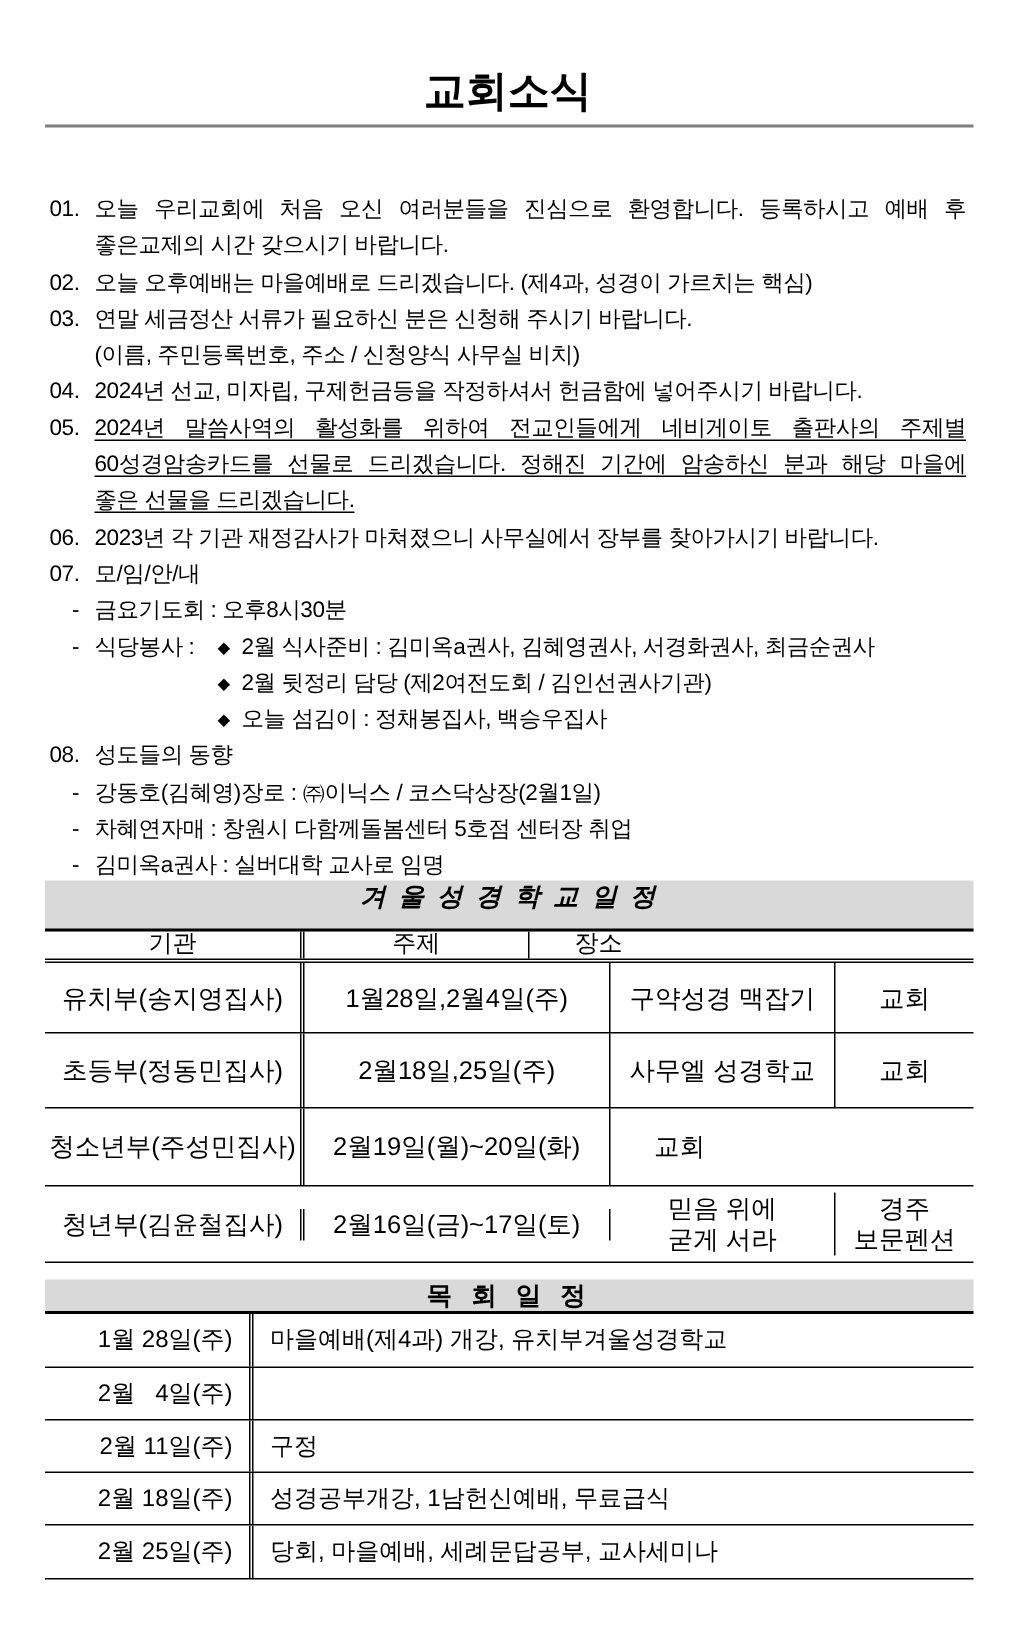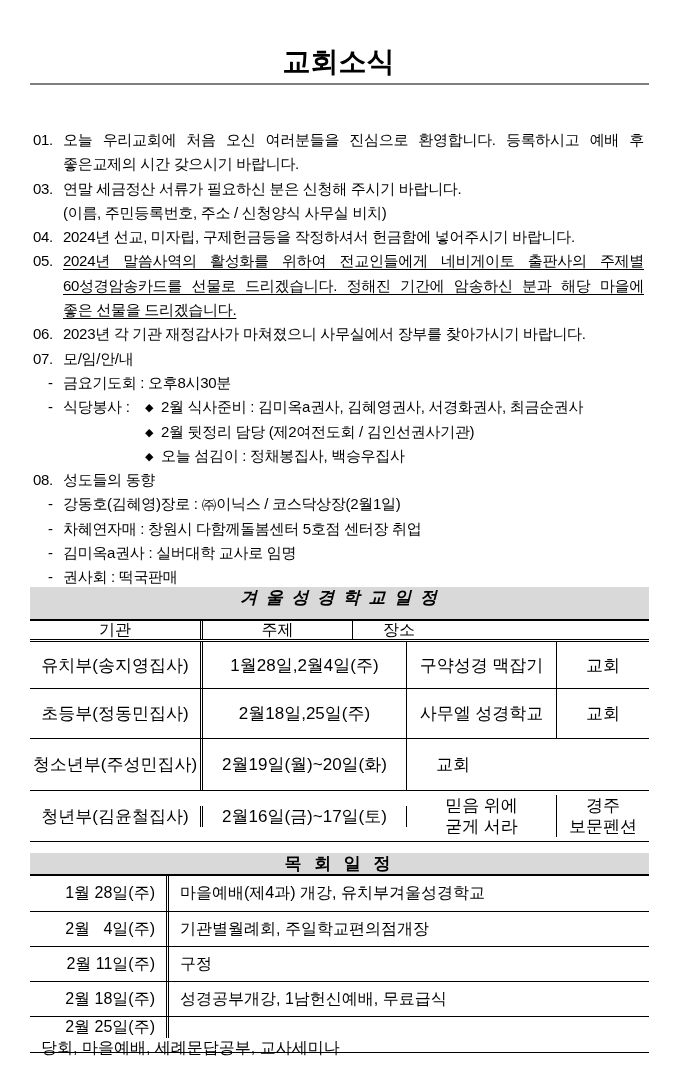--- a/index.html
+++ b/index.html
@@ -34,38 +34,42 @@
   .c4 { width: 92px; }
   .hrow { height: 21px; border-bottom: 3px double #000; font-size: 16px; line-height: 18px; }
   .brow { border-bottom: 1.5px solid #000; font-size: 17px; line-height: 21px; }
   .r0 { height: 47px; } .r1 { height: 50px; } .r2 { height: 52px; } .r3 { height: 51px; align-items: center; }
 
   .tbl2 { position: absolute; left: 30px; top: 853px; width: 619px; }
   .tbl2 .band { height: 23px; line-height: 22px; font-size: 17px; letter-spacing: 4px; }
   .prow { display: flex; width: 619px; border-bottom: 1.5px solid #000; font-size: 16px; }
   .pdate { width: 139px; border-right: 3px double #000; text-align: right; padding-right: 11px; white-space: pre; display: flex; align-items: center; justify-content: flex-end; }
   .pcontent { flex: 1; padding-left: 11px; display: flex; align-items: center; white-space: nowrap; }
-  .p0 { height: 36px; } .p1 { height: 35px; } .p2 { height: 35px; } .p3 { height: 35px; } .p4 { height: 36px; flex-direction: column; }
+  .p0 { height: 36px; } .p1 { height: 35px; } .p2 { height: 35px; } .p3 { height: 35px; } .p4 { height: 36px; }
 </style>
 </head>
 <body>
 
 <h1 class="title">교회소식</h1>
 <div class="title-rule"></div>
 
 <div class="notices">
 
   <div class="nline">
     <span class="num">01.</span>
     <span class="content justify">오늘 우리교회에 처음 오신 여러분들을 진심으로 환영합니다. 등록하시고 예배 후</span>
   </div>
   <div class="nline">
     <span class="content">좋은교제의 시간 갖으시기 바랍니다.</span>
   </div>
 
+  <div class="nline">
+    <span class="num">02.</span>
+    <span class="content">오늘 오후예배는 마을예배로 드리겠습니다. (제4과, 성경이 가르치는 핵심)</span>
+  </div>
 
   <div class="nline">
     <span class="num">03.</span>
     <span class="content">연말 세금정산 서류가 필요하신 분은 신청해 주시기 바랍니다.</span>
   </div>
   <div class="nline">
     <span class="content">(이름, 주민등록번호, 주소 / 신청양식 사무실 비치)</span>
   </div>
 
   <div class="nline">
@@ -169,21 +173,20 @@
 </div>
 
 <div class="tbl2">
   <div class="band">목 회 일 정</div>
   <div class="prow p0">
     <div class="pdate">1월 28일(주)</div>
     <div class="pcontent">마을예배(제4과) 개강, 유치부겨울성경학교</div>
   </div>
   <div class="prow p1">
     <div class="pdate">2월   4일(주)</div>
-    <div class="pcontent">기관별월례회, 주일학교편의점개장</div>
   </div>
   <div class="prow p2">
     <div class="pdate">2월 11일(주)</div>
     <div class="pcontent">구정</div>
   </div>
   <div class="prow p3">
     <div class="pdate">2월 18일(주)</div>
     <div class="pcontent">성경공부개강, 1남헌신예배, 무료급식</div>
   </div>
   <div class="prow p4">

